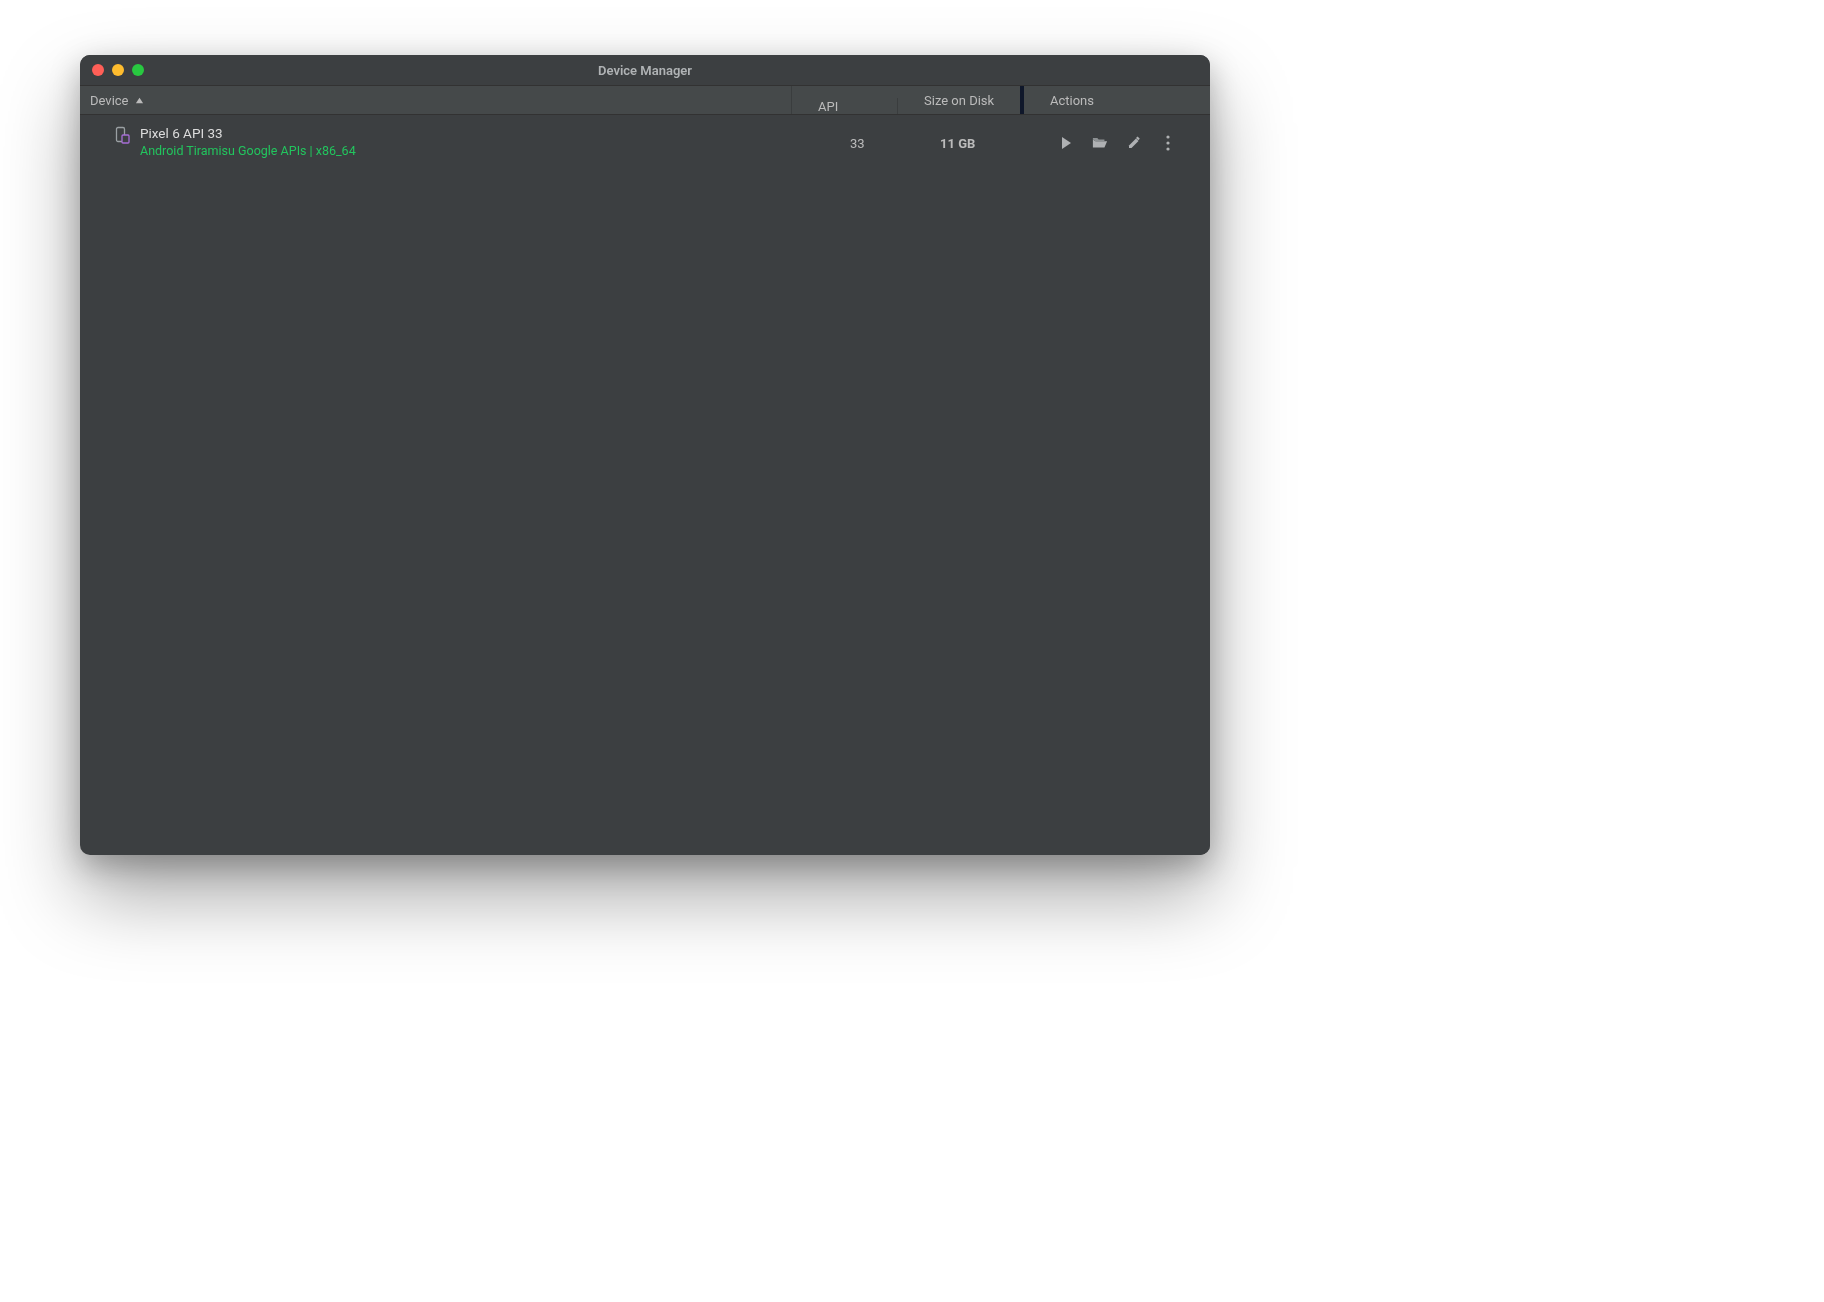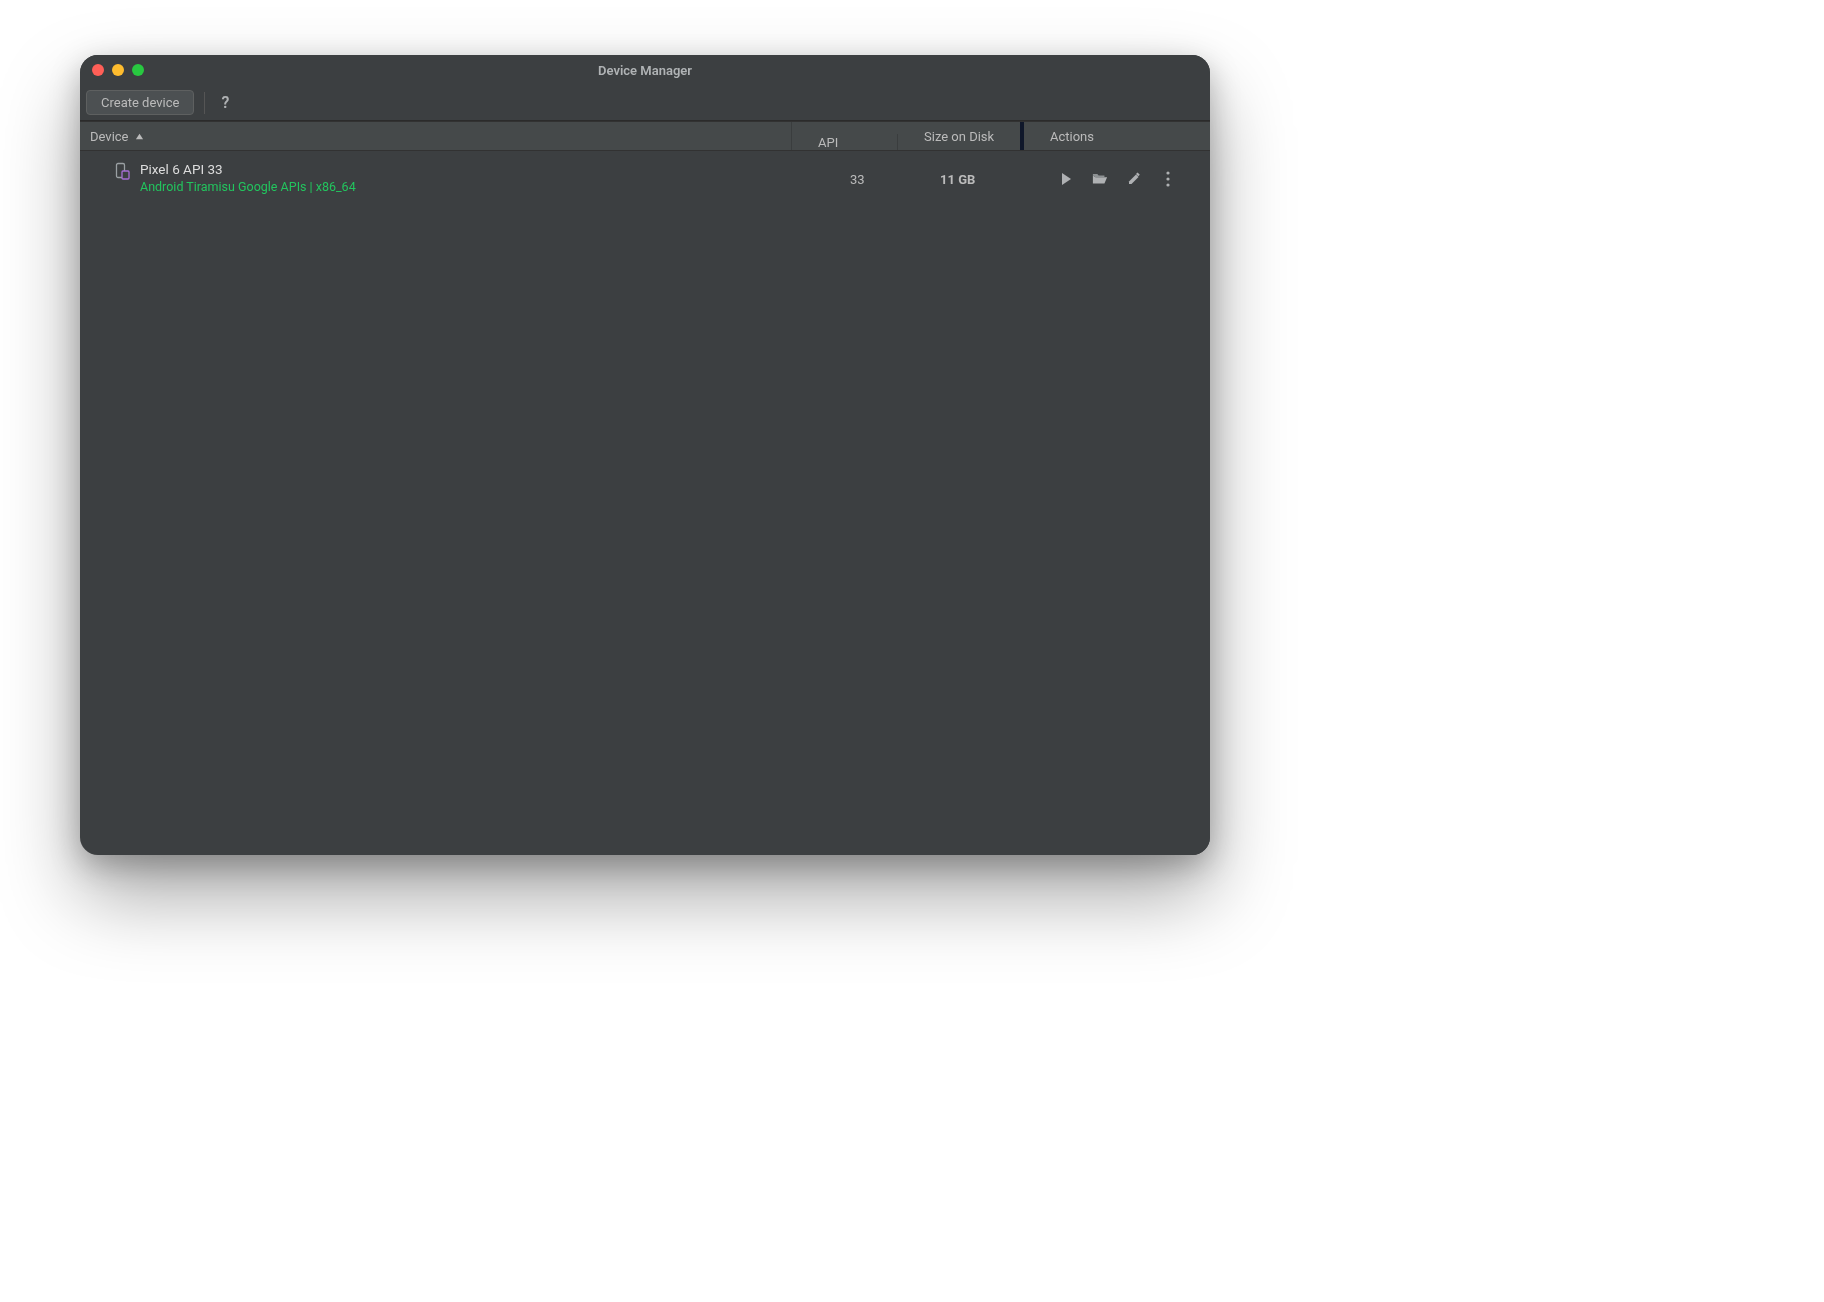--- a/index.html
+++ b/index.html
@@ -16,21 +16,21 @@
       display: flex;
       align-items: flex-start;
       justify-content: flex-start;
       padding: 55px 0 0 80px;
     }
 
     .window {
       width: 1130px;
       height: 800px;
       background: #3c3f41;
-      border-radius: 18px;
+      border-radius: 10px;
       box-shadow: 0 40px 80px rgba(0,0,0,0.35), 0 10px 30px rgba(0,0,0,0.25);
       overflow: hidden;
       display: flex;
       flex-direction: column;
     }
 
     
     .titlebar {
       height: 30px;
       background: #3c3f41;
@@ -199,27 +199,20 @@
 
   <div class="titlebar">
     <div class="traffic-lights">
       <div class="traffic-light close"></div>
       <div class="traffic-light minimize"></div>
       <div class="traffic-light zoom"></div>
     </div>
     <div class="title">Device Manager</div>
   </div>
 
-  <div class="toolbar">
-    <button class="btn-create">Create device</button>
-    <div class="toolbar-sep"></div>
-    <div class="help-icon">
-      <span>?</span>
-    </div>
-  </div>
 
   <div class="table-header">
     <div class="col device-col">
       <span>Device</span>
       <span class="sort-arrow">
         <svg width="9" height="9" viewBox="0 0 10 10">
             <path d="M5 2 L9 8 L1 8 Z" fill="#bbbbbb"></path>
           </svg>
       </span>
     </div>

